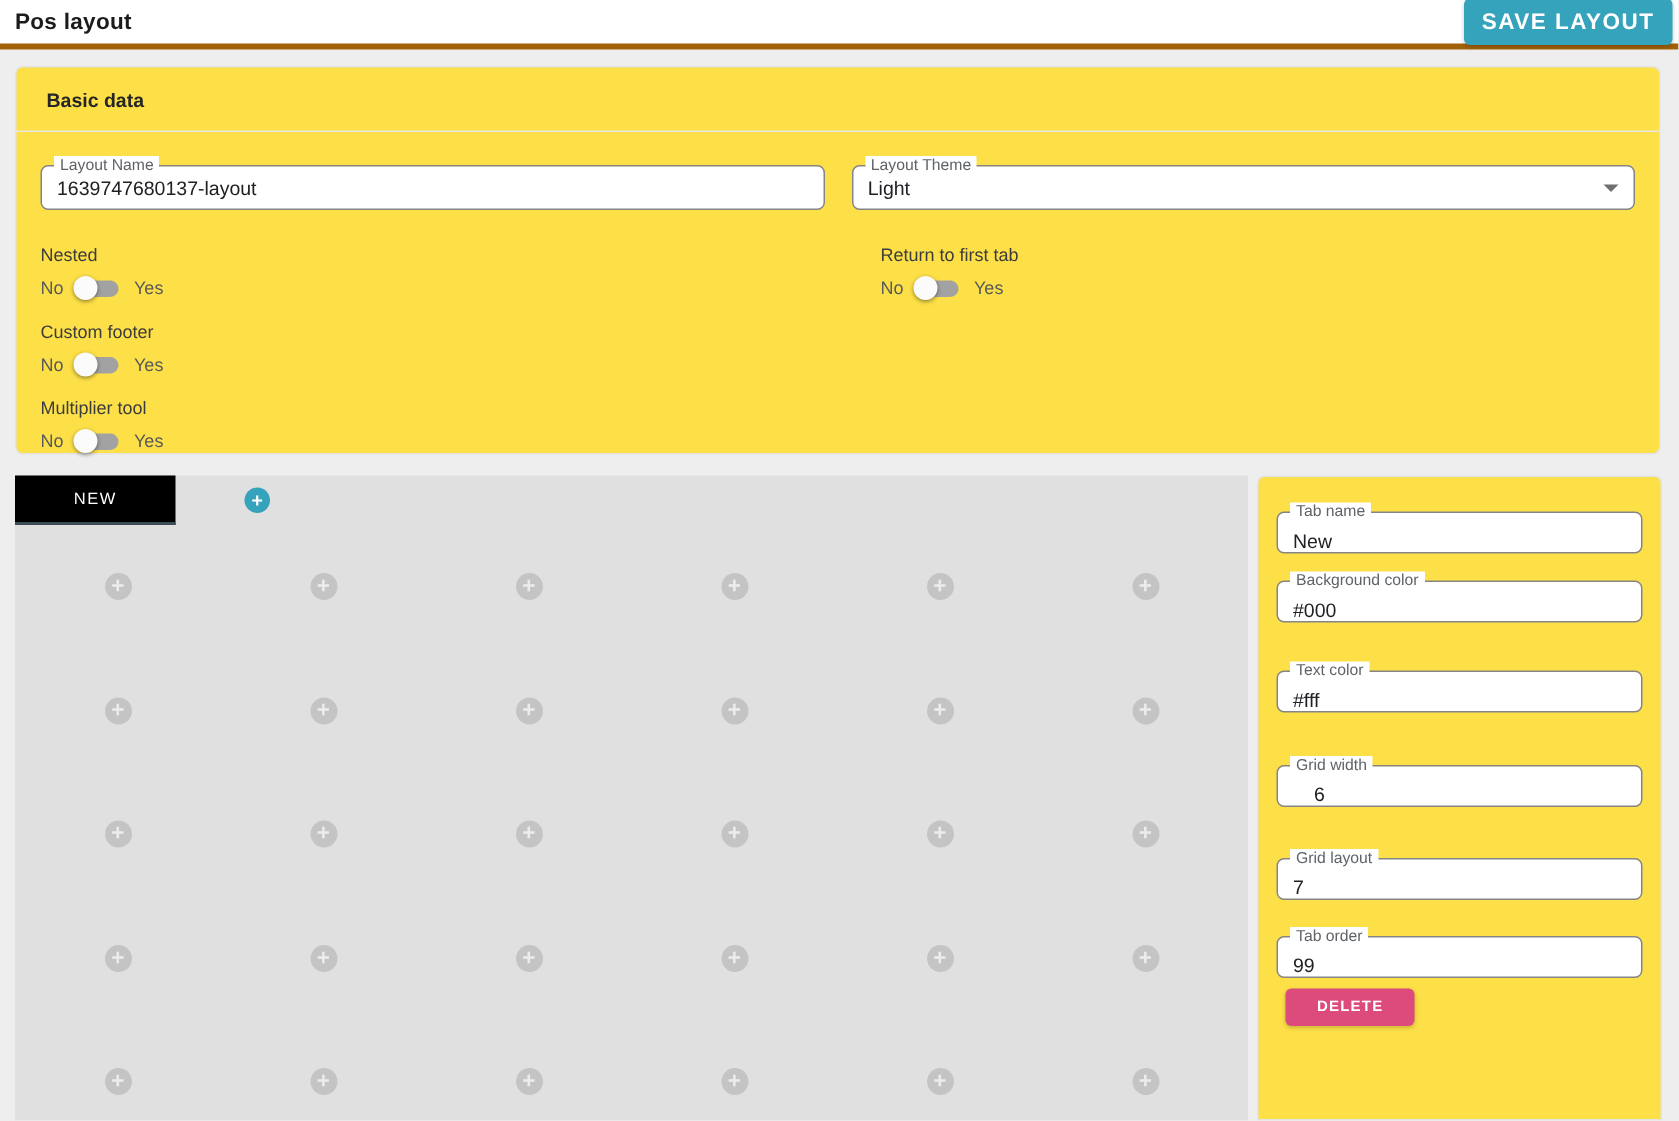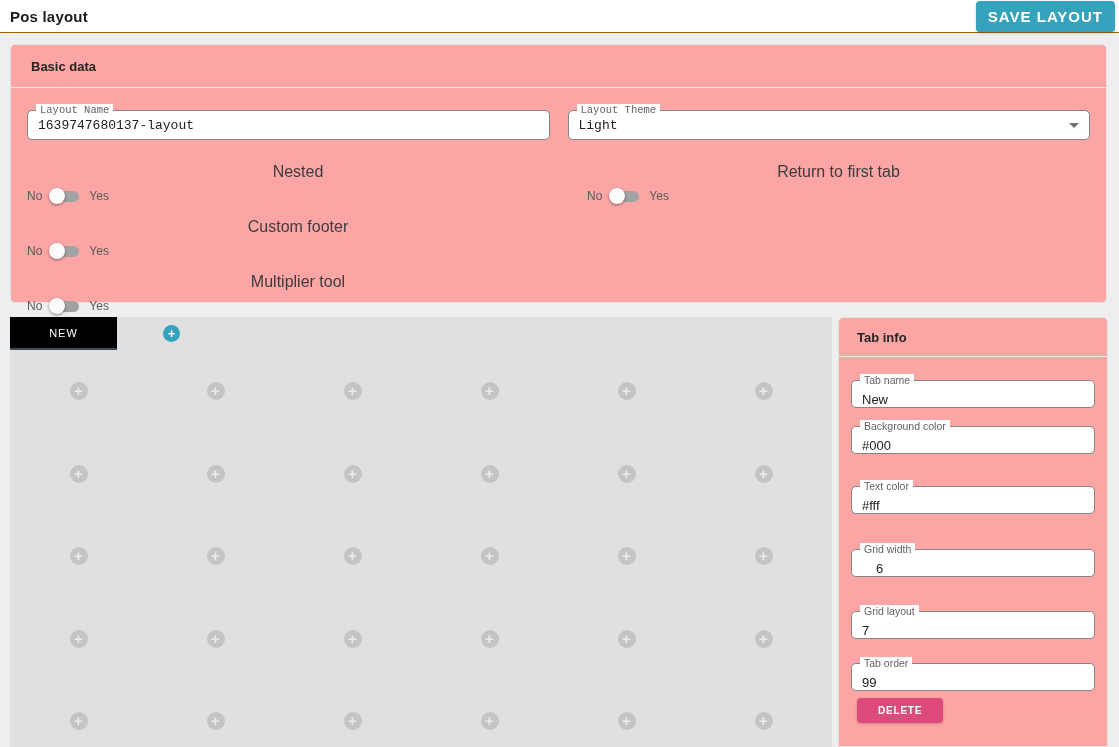--- a/index.html
+++ b/index.html
@@ -16,34 +16,34 @@
   html,body{width:1119px;height:747px;}
   body{
     position:relative;overflow:hidden;
     background:var(--page-bg);
     font-family:"Liberation Sans","DejaVu Sans",sans-serif;
     color:var(--txt);
   }
   
   .topbar{
     position:absolute;top:0;left:0;width:1119px;height:33px;
-    background:#fff;border-bottom:1px solid #a16207;
+    background:#fff;border-bottom:4px solid #a16207;
     display:flex;align-items:center;justify-content:space-between;
     padding:0 4px 0 10px;z-index:5;
   }
   .page-title{font-size:15px;font-weight:700;letter-spacing:.2px;color:#1b1b1b;}
   .btn{
     border:none;cursor:pointer;color:#fff;border-radius:4px;
     font-family:inherit;font-weight:700;letter-spacing:1px;
     box-shadow:0 1px 3px rgba(0,0,0,.2);
   }
   .save-btn{background:var(--accent);font-size:15px;padding:7px 12px;}
   
   .card{
-    position:absolute;background:#fca5a5;border:1px solid var(--card-border);
+    position:absolute;background:#fde047;border:1px solid var(--card-border);
     border-radius:5px;
   }
   .card-header{
     font-size:13px;font-weight:700;color:#252525;
     padding:14px 20px 13px 20px;border-bottom:1px solid #e8e8e8;
   }
   .basic-card{left:10px;top:44px;width:1097px;height:259px;}
   .basic-body{padding:22px 16px 0 16px;}
   
   .mfield{
@@ -57,29 +57,29 @@
   }
   .minput{
     border:none;outline:none;background:transparent;width:100%;
     font-family:inherit;font-size:13px;color:#202124;padding:0;
   }
   .select-arrow{
     width:0;height:0;margin-left:8px;
     border-left:5px solid transparent;border-right:5px solid transparent;
     border-top:5px solid #6f6f6f;flex:0 0 auto;
   }
-  .fields-row{display:flex;gap:18px;font-family:Liberation Mono, monospace;}
+  .fields-row{display:flex;gap:18px;}
   .fields-row .mfield{flex:1;}
   
   .toggles-grid{
     display:grid;grid-template-columns:542px 1fr;column-gap:18px;
     margin-top:23px;
   }
   .tgroup{margin-bottom:13px;}
-  .tlabel{font-size:16px;color:#3c3c3c;margin-bottom:6px;text-align:center;}
+  .tlabel{font-size:12px;color:#3c3c3c;margin-bottom:6px;}
   .trow{display:flex;align-items:center;gap:7px;font-size:12px;color:#5a5a5a;}
   .switch{position:relative;width:33px;height:18px;flex:0 0 auto;cursor:pointer;}
   .switch .track{
     position:absolute;top:4px;left:4px;right:3px;height:11px;
     border-radius:6px;background:#a2a2a2;
   }
   .switch .thumb{
     position:absolute;top:1px;left:0;width:16px;height:16px;border-radius:50%;
     background:#fbfbfb;box-shadow:0 1px 3px rgba(0,0,0,.45);
   }
@@ -291,21 +291,20 @@
       <div class="cell">
         <span class="plus-circle">+</span>
       </div>
       <div class="cell">
         <span class="plus-circle">+</span>
       </div>
     </div>
 </div>
 
 <aside class="card tab-info">
-  <div class="card-header">Tab info</div>
   <div class="tab-info-body">
     <div class="mfield f1">
       <span class="mlabel">Tab name</span>
       <input class="minput" value="New" style="">
     </div>
     <div class="mfield f2">
       <span class="mlabel">Background color</span>
       <input class="minput" value="#000" style="">
     </div>
     <div class="mfield f3">

